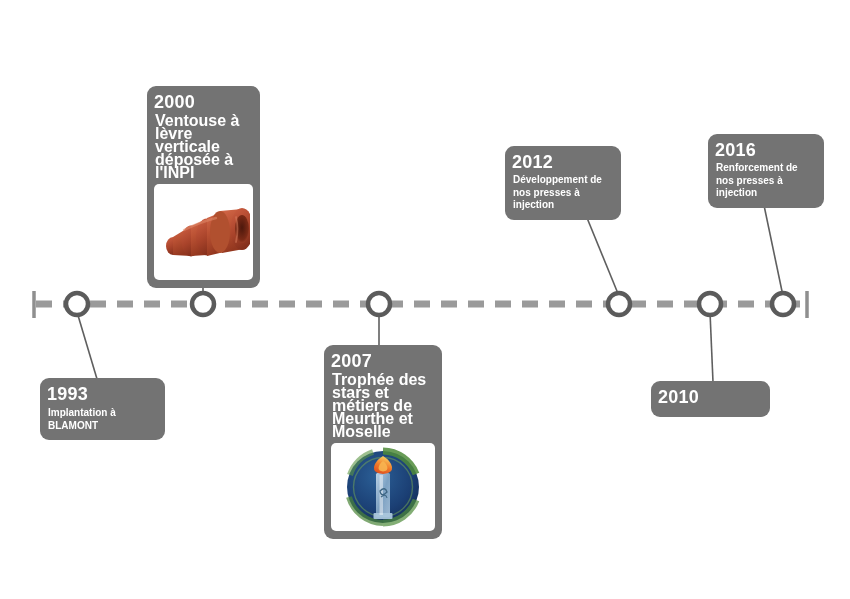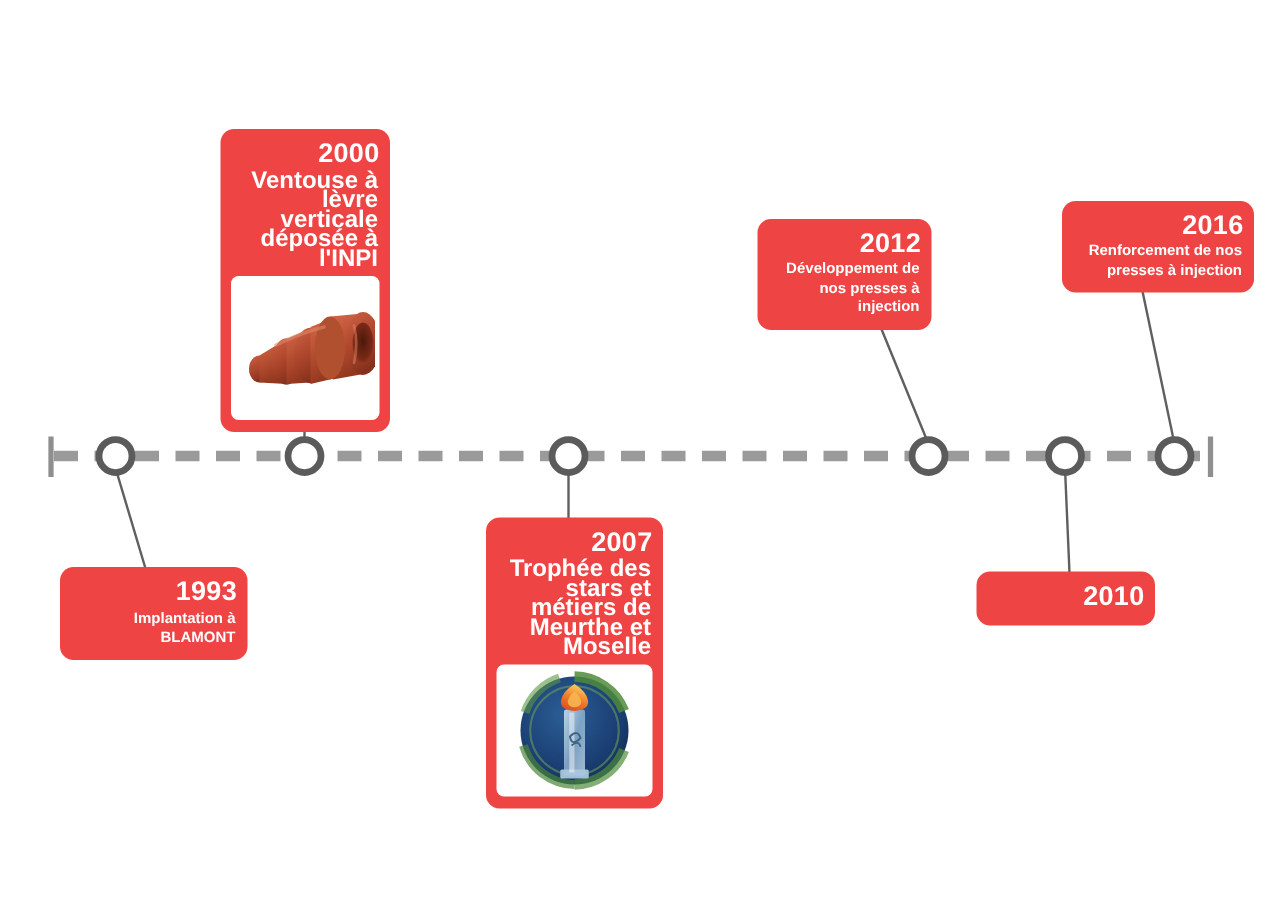--- a/index.html
+++ b/index.html
@@ -23,24 +23,24 @@
   #axis-layer {
     position: absolute;
     left: 0;
     top: 0;
     width: 850px;
     height: 599px;
   }
   .card {
     position: absolute;
     box-sizing: border-box;
-    background: #ef4444;
+    background: #737373;
     border-radius: 9px;
     color: #ffffff;
-    text-align: right;
+    text-align: left;
     padding: 6px 7px 8px 7px;
     z-index: 5;
   }
   .card-year {
     font-size: 18px;
     font-weight: bold;
     line-height: 21px;
     letter-spacing: 0.2px;
     color: #ffffff;
     margin-bottom: 1px;
@@ -59,21 +59,21 @@
     height: 92px;
     position: relative;
     overflow: hidden;
   }
   
   .card-1993 { left: 40px;  top: 378px; width: 125px; }
   .card-2000 { left: 147px; top: 86px;  width: 113px; }
   .card-2007 { left: 324px; top: 345px; width: 118px; }
   .card-2012 { left: 505px; top: 146px; width: 116px; }
   .card-2015 { left: 651px; top: 381px; width: 119px; }
-  .card-2016 { left: 708px; top: 134px; width: 128px; }
+  .card-2016 { left: 708px; top: 134px; width: 116px; }
 
   .card-2012 .card-text,
   .card-2015 .card-text,
   .card-2016 .card-text { font-size: 10px; line-height: 12.5px; }
   .card-1993 .card-text { font-size: 10px; line-height: 13px; }
 
   
   .grommet-wrap, .trophy-wrap {
     position: absolute;
     left: 0; top: 0; right: 0; bottom: 0;

